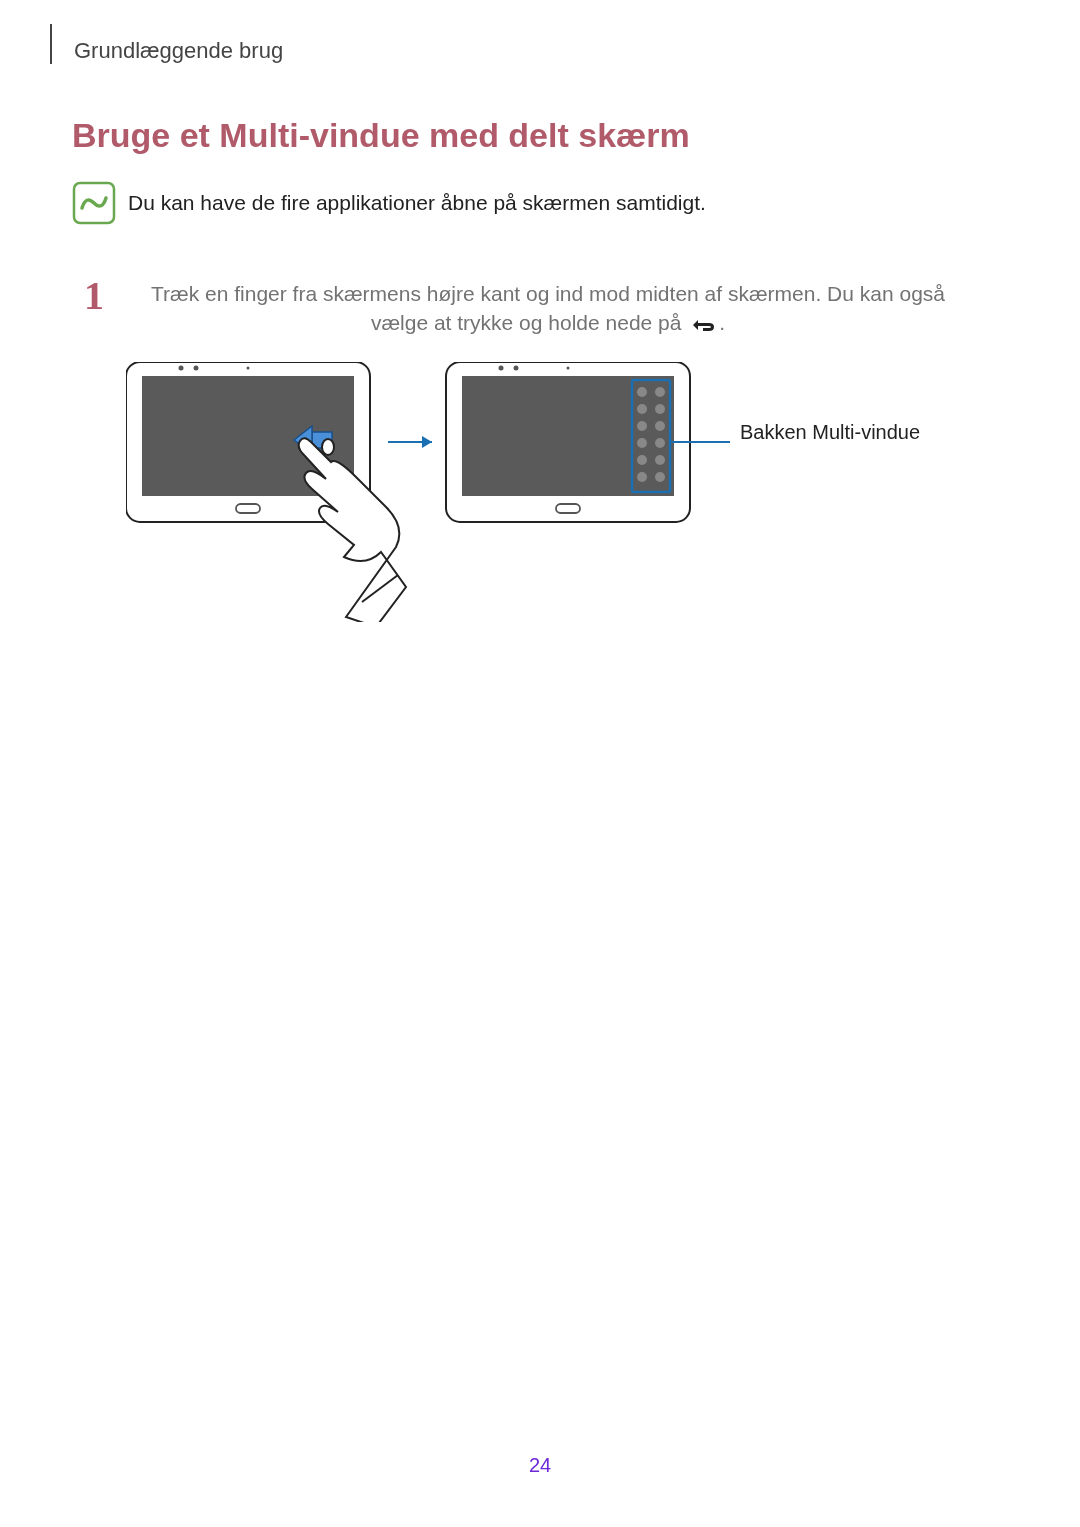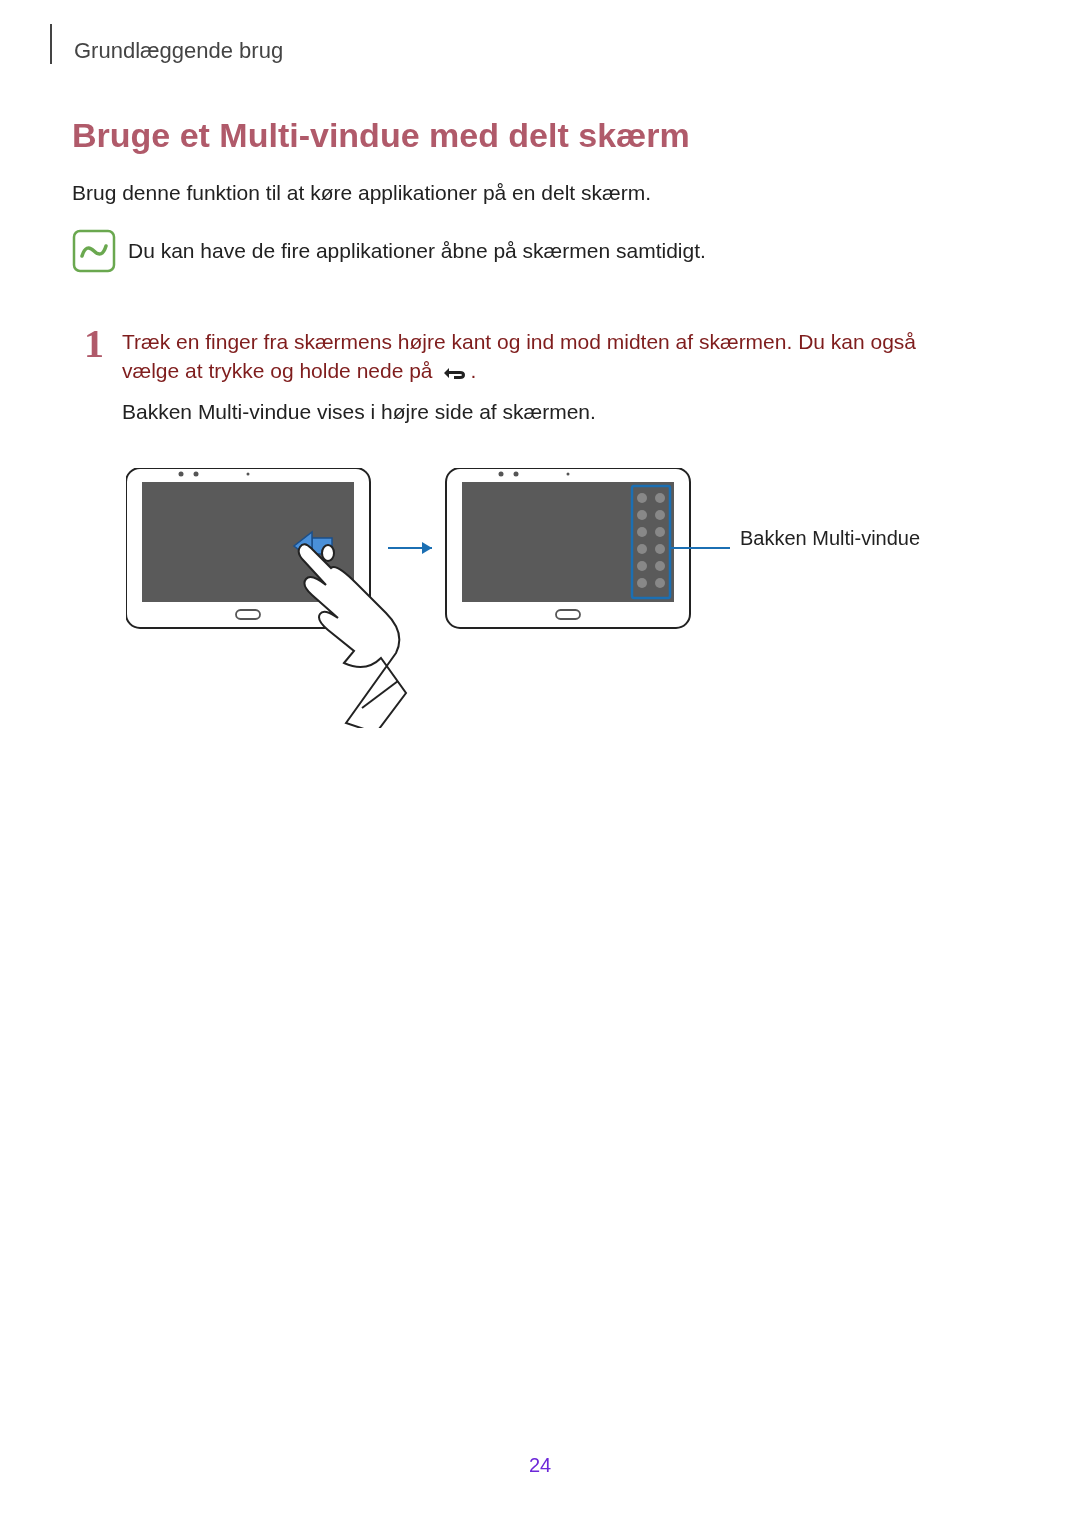--- a/index.html
+++ b/index.html
@@ -76,21 +76,22 @@
       font-family: Georgia, 'Times New Roman', serif;
       width: 32px;
       text-align: right;
     }
     .step-content {
       flex: 1;
     }
     .step-text {
       font-size: 21px;
       line-height: 1.4;
-      color: #7f1d1d;
+      color: #737373;
+      text-align: center;
     }
     .inline-icon {
       display: inline-block;
       vertical-align: middle;
       width: 28px;
       height: 18px;
       margin: 0 2px;
     }
     .step-followup {
       font-size: 21px;
@@ -125,40 +126,38 @@
   </style>
 </head>
 <body>
 
 <div class="page">
   <div class="header-rule"></div>
   <div class="running-header">Grundlæggende brug</div>
 
   <h1 class="heading-1">Bruge et Multi-vindue med delt skærm</h1>
 
-  <p class="intro-text">Brug denne funktion til at køre applikationer på en delt skærm.</p>
 
   <div class="note-block">
     <svg class="note-icon" viewBox="0 0 44 44">
       <rect x="2" y="2" width="40" height="40" rx="6" ry="6" fill="none" stroke="#6aa84f" stroke-width="2.5"></rect>
       <path d="M 10 27 Q 14 14 22 22 Q 30 30 34 17" fill="none" stroke="#6aa84f" stroke-width="3.5" stroke-linecap="round"></path>
     </svg>
     <div class="note-text">Du kan have de fire applikationer åbne på skærmen samtidigt.</div>
   </div>
 
 
   <div class="step-block">
     <div class="step-number">1</div>
     <div class="step-content">
       <div class="step-text">
         <span>Træk en finger fra skærmens højre kant og ind mod midten af skærmen. Du kan også vælge at trykke og holde nede på </span><svg class="inline-icon" viewBox="0 0 28 18">
             <path d="M 4 9 L 9 4 L 9 7 L 20 7 Q 25 7 25 11 Q 25 15 20 15 L 14 15 L 14 12 L 20 12 Q 22 12 22 11 Q 22 10 20 10 L 9 10 L 9 14 Z" fill="#222"></path>
           </svg><span>.</span>
       </div>
-      <div class="step-followup">Bakken Multi-vindue vises i højre side af skærmen.</div>
     </div>
   </div>
 
   <div class="diagram-container">
     <svg class="diagram" width="780" height="260" viewBox="0 0 780 260">
 
       <g>
         <rect x="0" y="0" width="244" height="160" rx="14" ry="14" fill="#fff" stroke="#222" stroke-width="2"></rect>
 
         <circle cx="55" cy="6" r="2.5" fill="#555"></circle>

